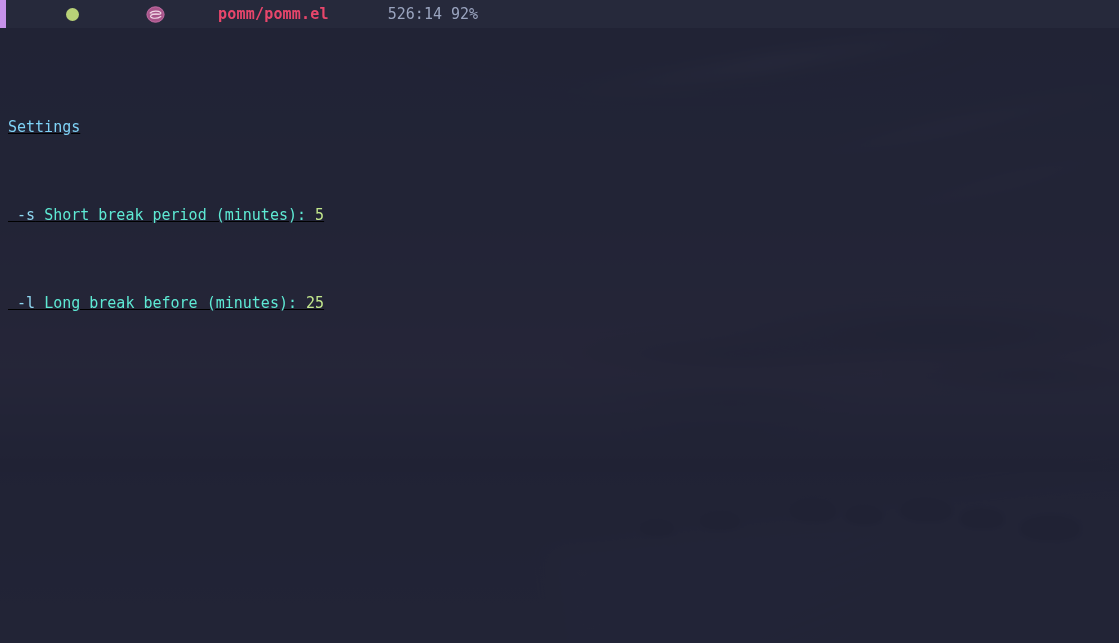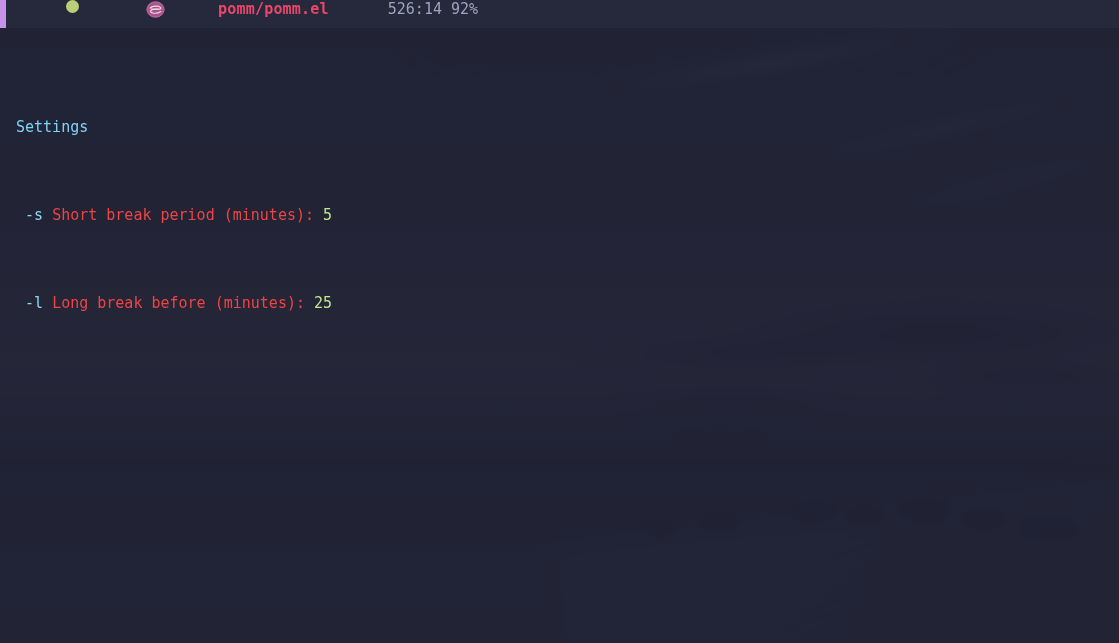--- a/index.html
+++ b/index.html
@@ -81,21 +81,21 @@
     inset: 0;
     background: rgba(33, 36, 54, 0.90);
   }
 
   
   #tabbar {
     position: relative;
     height: 28px;
     background: rgba(38, 41, 59, 0.94);
     display: flex;
-    align-items: flex-start;
+    align-items: center;
     gap: 48px;
   }
   #tab-accent {
     width: 6px;
     height: 28px;
     background: #c792ea;
     flex: 0 0 6px;
   }
   #tab-dot {
     width: 13px;
@@ -129,24 +129,24 @@
 
   
   #screen {
     position: relative;
     padding: 0;
     font-size: 15px;
     line-height: 22px;
     white-space: pre;
   }
   .row { height: 22px; white-space: pre; }
-  .pad { padding-left: 16px; }
+  .pad { padding-left: 8px; text-decoration: underline; }
 
   .heading   { color: #7fd3f7; }
-  .plain     { color: #ef4444; }
+  .plain     { color: #5eead4; }
   .flag      { color: #8fd7f0; }
   .num       { color: #c3e88d; }
 </style>
 </head>
 <body>
 
 <div id="wallpaper">
   <div class="cloud" style="left:380px; top:-40px; width:620px; height:120px; background:radial-gradient(ellipse at center, rgba(30,30,42,.9), rgba(30,30,42,0) 70%);"></div>
   <div class="wisp" style="left:560px; top:55px;  width:420px; height:16px; transform:rotate(-9deg);"></div>
   <div class="wisp" style="left:760px; top:120px; width:380px; height:13px; transform:rotate(-12deg); opacity:.7;"></div>

